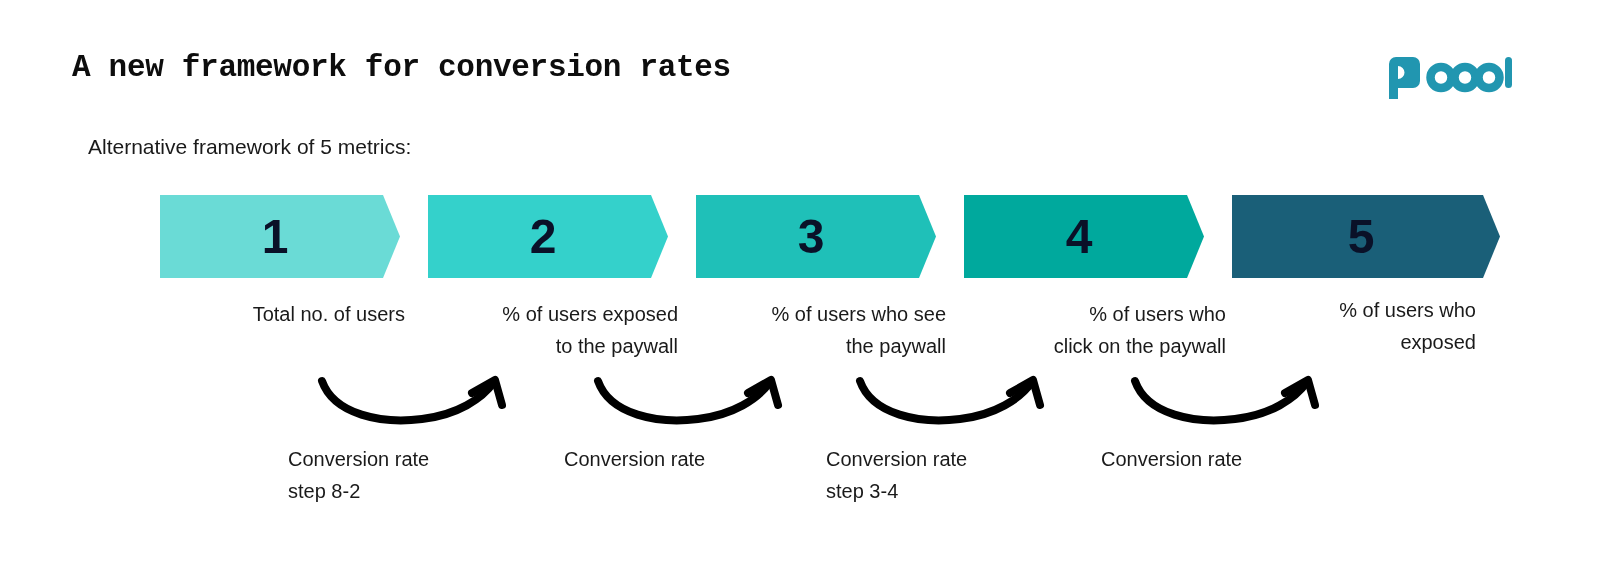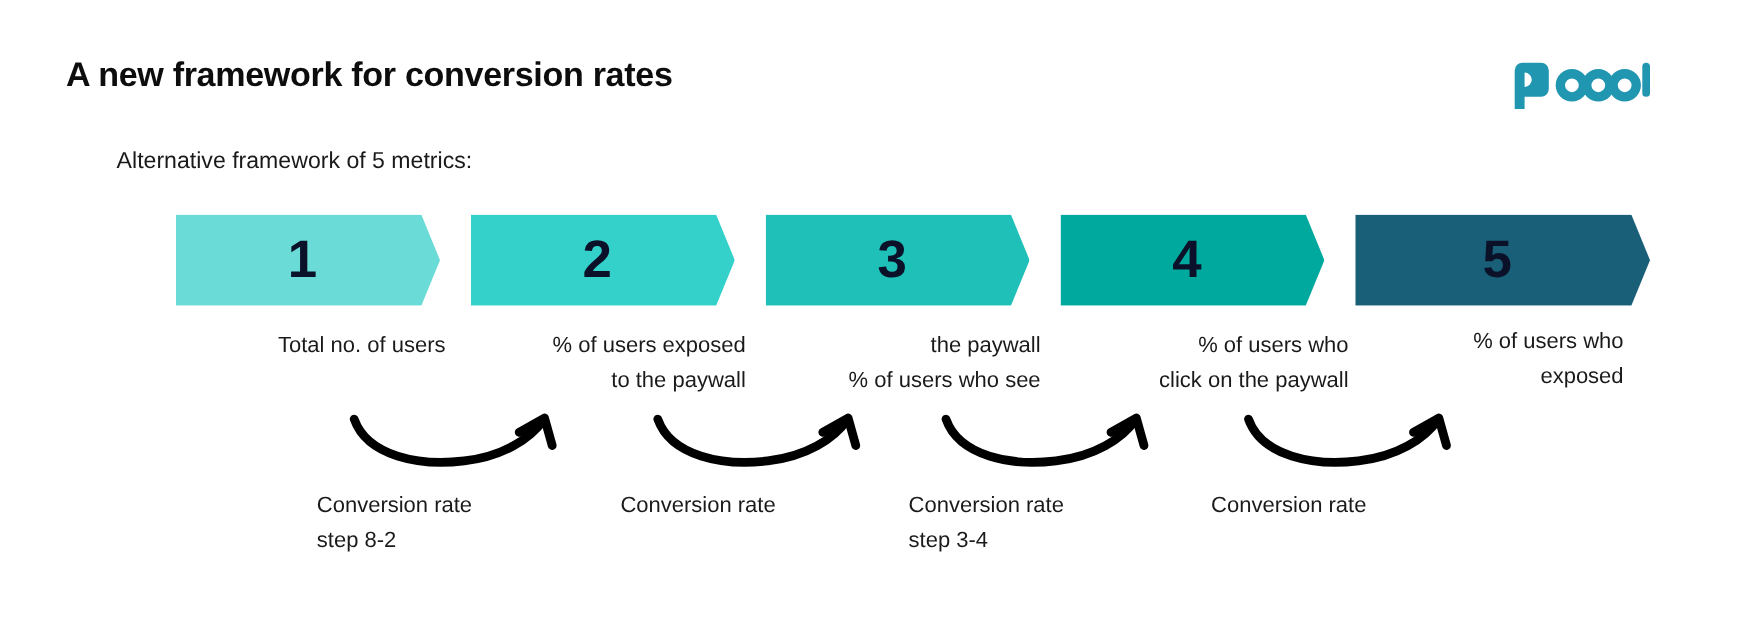--- a/index.html
+++ b/index.html
@@ -12,23 +12,24 @@
     background: #ffffff;
     font-family: "Liberation Sans", sans-serif;
     color: #111111;
     overflow: hidden;
     position: relative;
   }
 
   
   .header {
     position: absolute;
-    left: 0; top: 0;
+    left: 12px; top: 0;
     width: 1271px;
     height: 120px;
+    font-family: Liberation Mono, monospace;
   }
   .page-title {
     position: absolute;
     left: 60px;
     top: 50px;
     font-size: 31px;
     font-weight: bold;
     letter-spacing: -0.3px;
     color: #0d0d0d;
     white-space: nowrap;
@@ -38,21 +39,21 @@
     left: 1375px;
     top: 55px;
     width: 125px;
     height: 45px;
   }
   .logo svg { display: block; }
 
   
   .subtitle {
     position: absolute;
-    left: 106px;
+    left: 88px;
     top: 135px;
     font-size: 21px;
     color: #1a1a1a;
     white-space: nowrap;
   }
 
   
   .chevron-row {
     position: absolute;
     left: 0;
@@ -156,22 +157,22 @@
   <div>Total no. of users</div>
   <div></div>
 </div>
 
 <div class="caption" style="left:418px; top:298px; width:260px;">
   <div>% of users exposed</div>
   <div>to the paywall</div>
 </div>
 
 <div class="caption" style="left:686px; top:298px; width:260px;">
+  <div>% of users who see</div>
   <div>the paywall</div>
-  <div>% of users who see</div>
 </div>
 
 <div class="caption" style="left:954px; top:298px; width:272px;">
   <div>% of users who</div>
   <div>click on the paywall</div>
 </div>
 
 <div class="caption" style="left:1216px; top:294px; width:260px;">
   <div>% of users who</div>
   <div>exposed</div>

